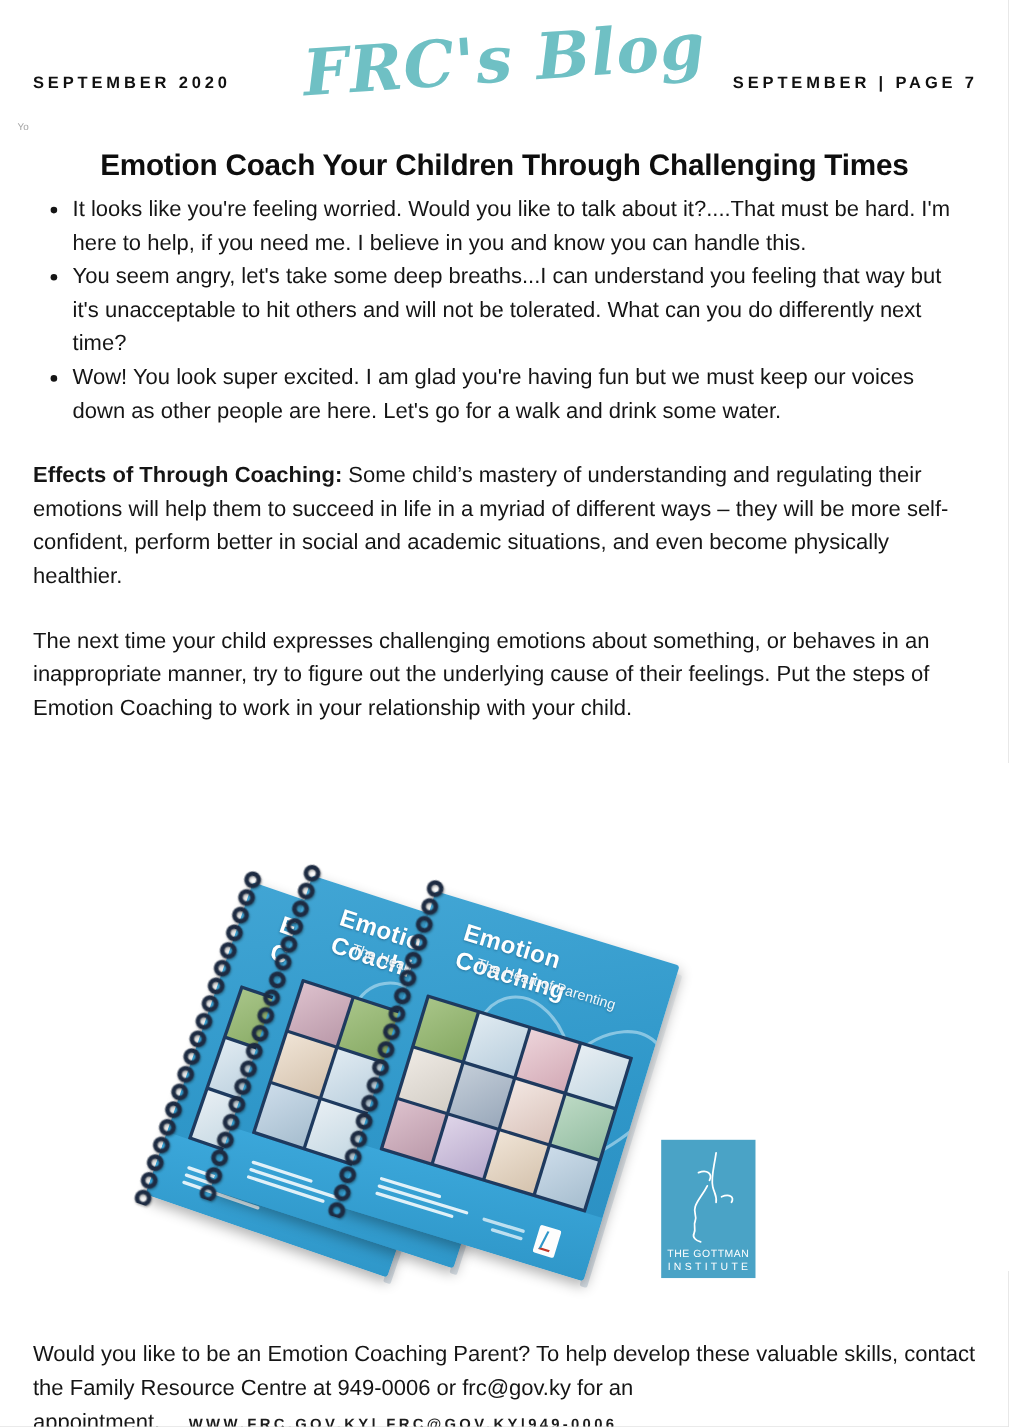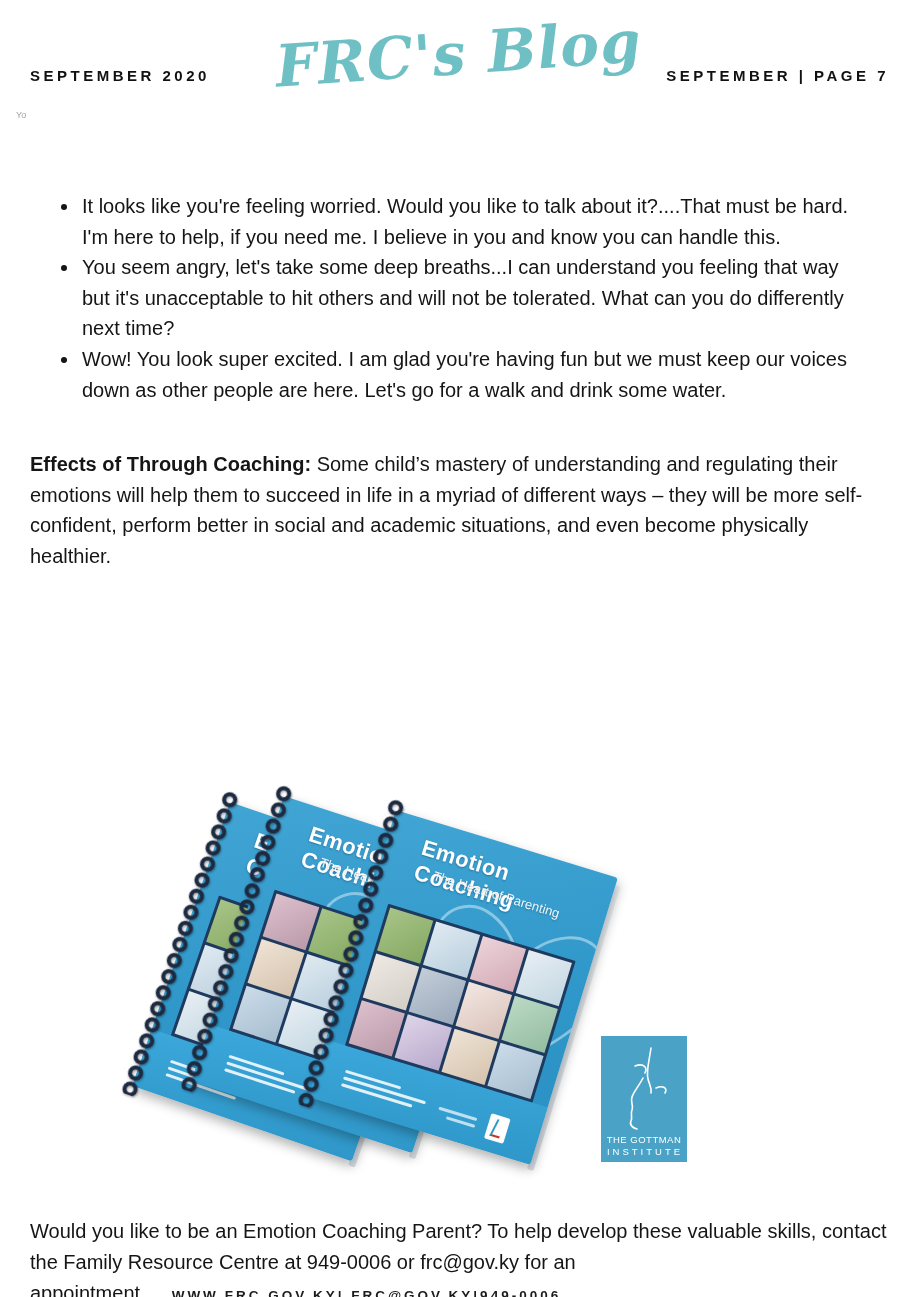--- a/index.html
+++ b/index.html
@@ -18,21 +18,21 @@
   }
   .stray-mark{position:absolute;top:110px;left:16px;font-size:9px;color:#a3a3a3;}
   .page-title{
     position:absolute;top:117px;left:0;right:0;text-align:center;
     font-size:27px;font-weight:700;color:#0e0e0e;letter-spacing:-.2px;
   }
   
   .content{position:absolute;top:175px;left:30px;width:848px;font-size:20px;line-height:30.6px;}
   .content p{margin:0;}
   .content b{font-weight:700;}
-  ul.bullets{margin:16px;padding-left:34px;list-style:disc;}
+  ul.bullets{margin:0;padding-left:34px;list-style:disc;}
   ul.bullets li{padding-left:2px;}
   .gap{height:28px;}
   
   .books{position:absolute;left:218px;top:788px;width:480px;height:410px;}
   .book{position:absolute;width:232px;height:300px;transform-origin:0 0;}
   .book.back{left:12px;top:14px;transform:rotate(19deg);z-index:1;}
   .book.mid{left:66px;top:8px;transform:rotate(18deg);z-index:2;}
   .book.front{left:178px;top:22px;transform:rotate(17deg);z-index:3;}
   .book::after{content:'';position:absolute;right:-5px;top:8px;bottom:-5px;width:7px;
     background:linear-gradient(#f2f5f7,#d9e1e8);border-radius:2px;z-index:0;}
@@ -74,30 +74,32 @@
 </head>
 <body>
 
 <div class="page">
 
   <div class="hdr hdr-left">SEPTEMBER 2020</div>
   <div class="hdr hdr-right">SEPTEMBER | PAGE 7</div>
   <div class="script-logo">FRC's Blog</div>
   <div class="stray-mark">Yo</div>
 
+  <h1 class="page-title">Emotion Coach Your Children Through Challenging Times</h1>
 
   <div class="content">
     <ul class="bullets">
       <li>It looks like you're feeling worried. Would you like to talk about it?....That must be hard. I'm here to help, if you need me. I believe in you and know you can handle this.</li>
       <li>You seem angry, let's take some deep breaths...I can understand you feeling that way but it's unacceptable to hit others and will not be tolerated. What can you do differently next time?</li>
       <li>Wow! You look super excited. I am glad you're having fun but we must keep our voices down as other people are here. Let's go for a walk and drink some water.</li>
     </ul>
     <div class="gap"></div>
     <p><b>Effects of Through Coaching:</b><span> Some child’s mastery of understanding and regulating their emotions will help them to succeed in life in a myriad of different ways – they will be more self-confident, perform better in social and academic situations, and even become physically healthier.</span></p>
     <div class="gap"></div>
+    <p>The next time your child expresses challenging emotions about something, or behaves in an inappropriate manner, try to figure out the underlying cause of their feelings. Put the steps of Emotion Coaching to work in your relationship with your child.</p>
   </div>
 
   <div class="books">
 
     <div class="book back">
       <div class="cover">
         <div class="cover-title">Emotion Coaching</div>
         <div class="cover-sub">The Heart of Parenting</div>
         <div class="band">
           <span class="band-bar bar1"></span>

